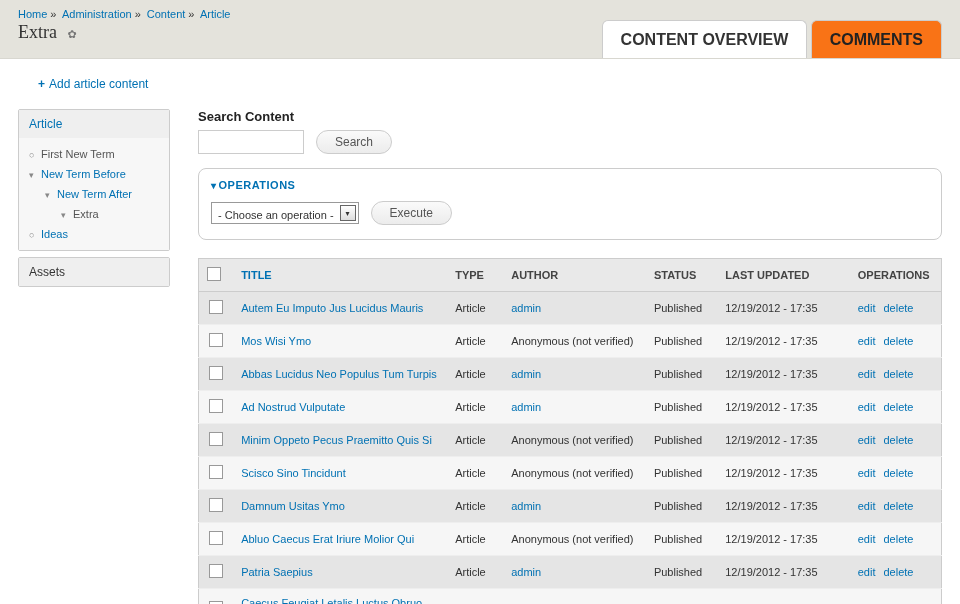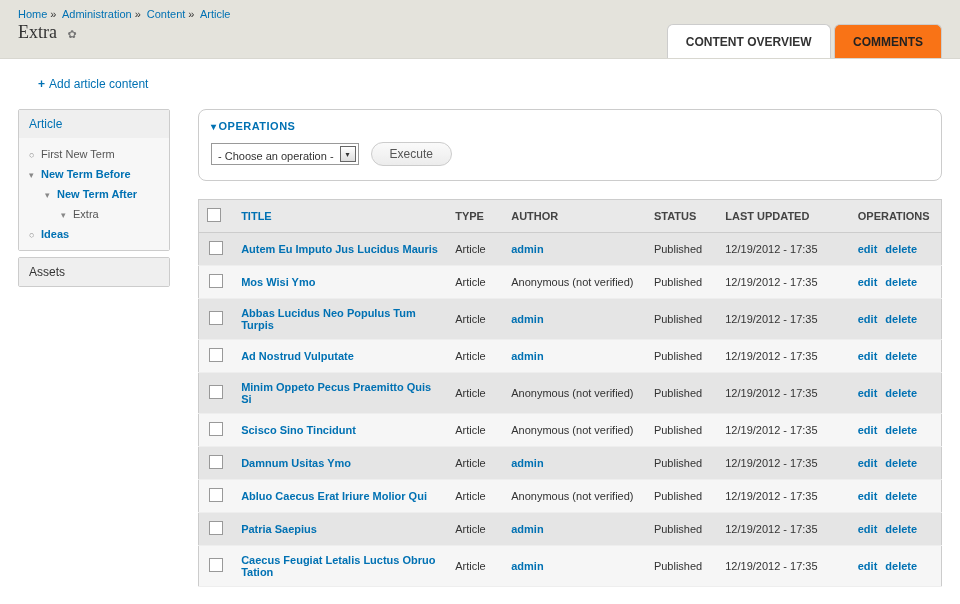--- a/index.html
+++ b/index.html
@@ -4,21 +4,21 @@
 <style>
 
 html,body{margin:0;padding:0;font-family:"Lucida Grande","Lucida Sans Unicode",Verdana,sans-serif;font-size:12px;color:#333;background:#fff;}
 .header{background:#e4e3dc;border-bottom:1px solid #d8d7d0;height:58px;position:relative;padding:0 18px;}
 .breadcrumb{padding-top:8px;font-size:11px;color:#0071B3;}
 .breadcrumb a{color:#0071B3;text-decoration:none;}
 .breadcrumb span.sep{color:#333;padding:0 3px;}
 .page-title{font-family:Georgia,"Times New Roman",serif;font-size:18px;color:#333;padding-top:2px;}
 .page-title .gear{font-size:11px;color:#777;margin-left:6px;}
 .tabs{position:absolute;right:18px;bottom:0;}
-.tab{display:inline-block;padding:10px 18px 9px 18px;font-size:12px;font-weight:bold;color:#333;border:1px solid #ccc;border-bottom:none;border-radius:6px 6px 0 0;text-transform:uppercase;}
+.tab{display:inline-block;padding:10px 18px 9px 18px;font-size:16px;font-weight:bold;color:#333;border:1px solid #ccc;border-bottom:none;border-radius:6px 6px 0 0;text-transform:uppercase;}
 .tab.active{background:#fff;}
 .tab.inactive{background:#f97316;color:#222;}
 .body-wrap{padding:18px;}
 .add-link{color:#0071B3;font-size:12px;text-decoration:none;margin-left:20px;display:inline-block;margin-bottom:18px;}
 .add-link .plus{color:#0071B3;font-weight:bold;margin-right:4px;}
 .columns{display:flex;align-items:flex-start;}
 .sidebar{width:152px;margin-right:28px;}
 .sb-block{border:1px solid #ccc;border-radius:2px;margin-bottom:6px;}
 .sb-head{background:#efefef;padding:7px 10px;font-size:12px;color:#333;}
 .sb-head a{color:#0071B3;text-decoration:none;}
@@ -42,21 +42,21 @@
 .ops-row{margin-top:10px;display:flex;align-items:center;gap:12px;}
 .select-wrap{display:inline-flex;align-items:flex-end;border:1px solid #999;padding:2px 2px 2px 6px;font-size:11px;background:#fff;}
 .select-wrap .caret{border:1px solid #666;width:14px;height:14px;display:inline-flex;align-items:center;justify-content:center;margin-left:6px;font-size:8px;background:linear-gradient(#fff,#ddd);}
 
 .data-table{width:100%;border:1px solid #ccc;border-collapse:collapse;table-layout:fixed;}
 .data-table th{background:#e9e9e9;text-align:left;padding:8px 8px;font-size:11px;border-bottom:1px solid #ccc;color:#444;}
 .data-table th.sortable{color:#0071B3;margin-left:8px;}
 .data-table td{padding:8px 8px;font-size:11px;border-bottom:1px solid #eee;color:#333;}
 .data-table tr.odd td{background:#e5e5e5;}
 .data-table tr.even td{background:#f6f6f6;}
-.link{color:#0071B3;text-decoration:none;font-weight:bold;}
+.link{color:#0071B3;text-decoration:none;}
 .ops a{margin-right:8px;}
 .cb-cell{width:24px;text-align:center;}
 .cb{width:12px;height:12px;border:1px solid #999;display:inline-block;background:#fff;}
 </style>
 </head>
 <body>
 
 <div class="header">
   <div class="breadcrumb">
     <a href="#">Home</a><span class="sep">»</span>
@@ -93,20 +93,27 @@
           <div class="sb-item"><span class="bullet">○</span><a href="#" class="link">Ideas</a></div>
         </div>
       </div>
       <div class="sb-block">
           <div class="sb-head"><span>Assets</span></div>
         </div>
     </div>
 
     <div class="main">
 
+      <div class="search-wrap">
+        <div class="search-title">Search Content</div>
+        <div class="search-row">
+          <input class="text-input" type="text" style="">
+          <button class="pill-btn">Search</button>
+        </div>
+      </div>
 
       <div class="ops-panel">
         <div class="ops-title"><span class="tri">▾</span><span>OPERATIONS</span></div>
         <div class="ops-row">
           <div class="select-wrap">
             <span>- Choose an operation -</span>
             <span class="caret">▾</span>
           </div>
           <button class="pill-btn">Execute</button>
         </div>

